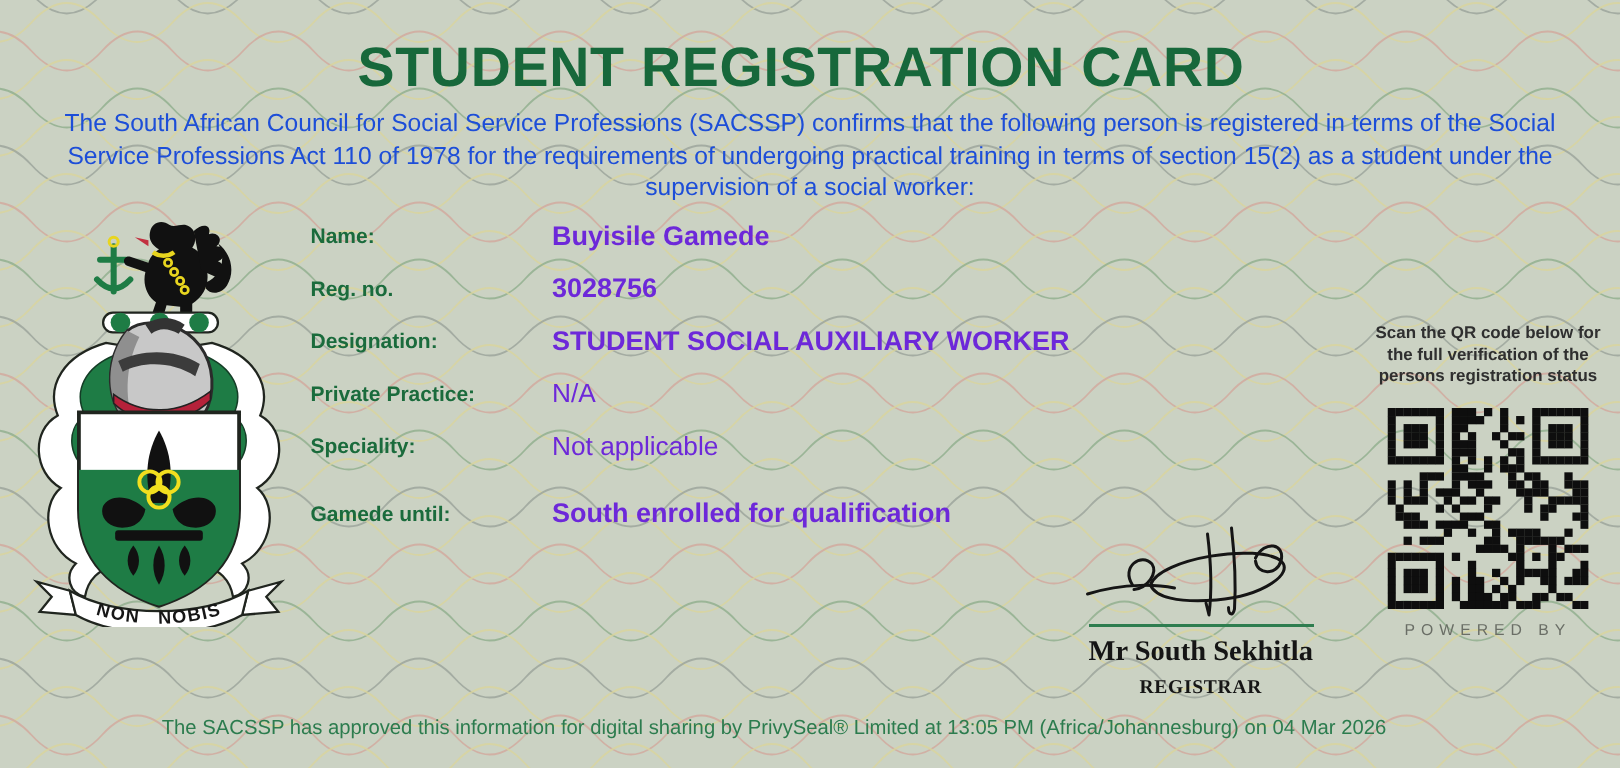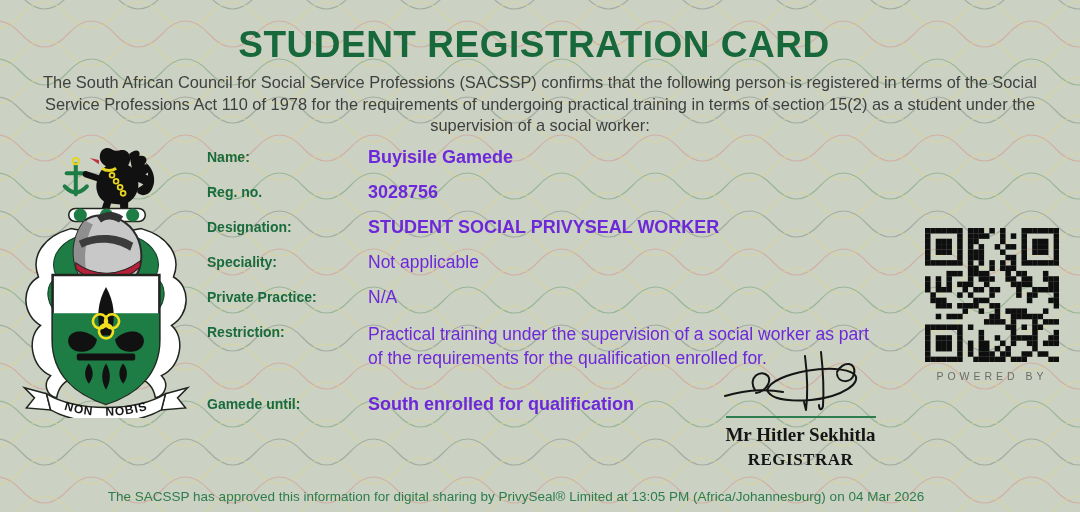--- a/index.html
+++ b/index.html
@@ -10,46 +10,46 @@
     color:#1b1b1b;
   }
   svg.waves{position:absolute;left:0;top:0;width:1080px;height:512px;}
   .layer{position:absolute;}
   .card-title{
     top:24px;left:0;width:1068px;text-align:center;
     font-size:37px;font-weight:bold;color:#17683b;letter-spacing:.5px;
   }
   .intro{
     top:72px;left:35px;width:1010px;text-align:center;
-    font-size:16.4px;line-height:21.5px;color:#404040;
+    font-size:16.4px;line-height:21.5px;color:#1d4ed8;
   }
   .crest{left:12px;top:144px;width:188px;height:274px;}
   .fields{left:207px;top:147px;width:720px;}
   .frow{margin-bottom:14px;line-height:21px;font-size:17.5px;}
   .flabel{display:inline-block;width:161px;vertical-align:top;
     font-weight:bold;font-size:14px;color:#1a6b3c;}
   .fvalue{display:inline-block;vertical-align:top;max-width:540px;color:#6d28d9;}
   .frow.vbold .fvalue{font-weight:bold;font-size:18px;}
   .frow.restriction .fvalue{max-width:515px;line-height:24px;}
   .frow.valid{margin-top:24px;}
   .signature-block{left:693px;top:350px;width:215px;text-align:center;}
   .signature-block svg{display:block;margin:0 auto;}
   .sig-line{width:150px;margin:2px auto 0;border:0;border-top:2px solid #2e7d4f;}
   .registrar-name{margin-top:6px;font-family:"Liberation Serif", serif;
     font-weight:bold;font-size:19px;color:#151515;}
   .registrar-title{margin-top:4px;font-family:"Liberation Serif", serif;
-    font-weight:bold;font-size:17px;letter-spacing:.5px;color:#151515;}
+    font-weight:bold;font-size:13px;letter-spacing:.5px;color:#151515;}
   .qr-block{left:908px;top:215px;width:168px;text-align:center;}
   .qr-instruction{font-size:11.3px;font-weight:bold;line-height:14.5px;color:#2f2f2f;}
   svg.qr{display:block;margin:13px auto 0;}
   .powered-by{margin-top:8px;font-size:10.5px;letter-spacing:4px;color:#6a6e66;}
   .brand{margin-top:1px;font-size:25px;letter-spacing:1.5px;color:#565a50;font-weight:bold;}
   .brand sup{font-size:10px;vertical-align:super;}
   .footer{top:477px;left:0;width:1032px;text-align:center;
-    font-size:13.5px;color:#2c7c4e;margin-top:12px;}
+    font-size:13.5px;color:#2c7c4e;}
 </style>
 </head>
 <body>
 
 <div class="card">
 
   <svg class="waves" id="waves" viewBox="0 0 1080 512">
       <path d="M -120 -4 q23.5 -26 47 0 q23.5 26 47 0 q23.5 -26 47 0 q23.5 26 47 0 q23.5 -26 47 0 q23.5 26 47 0 q23.5 -26 47 0 q23.5 26 47 0 q23.5 -26 47 0 q23.5 26 47 0 q23.5 -26 47 0 q23.5 26 47 0 q23.5 -26 47 0 q23.5 26 47 0 q23.5 -26 47 0 q23.5 26 47 0 q23.5 -26 47 0 q23.5 26 47 0 q23.5 -26 47 0 q23.5 26 47 0 q23.5 -26 47 0 q23.5 26 47 0 q23.5 -26 47 0 q23.5 26 47 0 q23.5 -26 47 0 q23.5 26 47 0 q23.5 -26 47 0 q23.5 26 47 0 q23.5 -26 47 0 q23.5 26 47 0" fill="none" stroke="#9aa29a" stroke-width="1.2" stroke-opacity="0.8"></path>
       <path d="M -73 15 q23.5 -26 47 0 q23.5 26 47 0 q23.5 -26 47 0 q23.5 26 47 0 q23.5 -26 47 0 q23.5 26 47 0 q23.5 -26 47 0 q23.5 26 47 0 q23.5 -26 47 0 q23.5 26 47 0 q23.5 -26 47 0 q23.5 26 47 0 q23.5 -26 47 0 q23.5 26 47 0 q23.5 -26 47 0 q23.5 26 47 0 q23.5 -26 47 0 q23.5 26 47 0 q23.5 -26 47 0 q23.5 26 47 0 q23.5 -26 47 0 q23.5 26 47 0 q23.5 -26 47 0 q23.5 26 47 0 q23.5 -26 47 0 q23.5 26 47 0 q23.5 -26 47 0 q23.5 26 47 0 q23.5 -26 47 0 q23.5 26 47 0" fill="none" stroke="#d9d59c" stroke-width="1.2" stroke-opacity="0.8"></path>
       <path d="M -120 34 q23.5 -26 47 0 q23.5 26 47 0 q23.5 -26 47 0 q23.5 26 47 0 q23.5 -26 47 0 q23.5 26 47 0 q23.5 -26 47 0 q23.5 26 47 0 q23.5 -26 47 0 q23.5 26 47 0 q23.5 -26 47 0 q23.5 26 47 0 q23.5 -26 47 0 q23.5 26 47 0 q23.5 -26 47 0 q23.5 26 47 0 q23.5 -26 47 0 q23.5 26 47 0 q23.5 -26 47 0 q23.5 26 47 0 q23.5 -26 47 0 q23.5 26 47 0 q23.5 -26 47 0 q23.5 26 47 0 q23.5 -26 47 0 q23.5 26 47 0 q23.5 -26 47 0 q23.5 26 47 0 q23.5 -26 47 0 q23.5 26 47 0" fill="none" stroke="#d2a89c" stroke-width="1.2" stroke-opacity="0.8"></path>
@@ -165,51 +165,49 @@
   </svg>
 
   <div class="layer fields">
     <div class="frow vbold">
       <span class="flabel">Name:</span><span class="fvalue">Buyisile Gamede</span>
     </div>
     <div class="frow vbold">
       <span class="flabel">Reg. no.</span><span class="fvalue">3028756</span>
     </div>
     <div class="frow vbold">
-      <span class="flabel">Designation:</span><span class="fvalue">STUDENT SOCIAL PRIVYSEAL WORKER</span>
-    </div>
-    <div class="frow">
-      <span class="flabel">Speciality:</span><span class="fvalue">Not applicable</span>
+      <span class="flabel">Designation:</span><span class="fvalue">STUDENT SOCIAL AUXILIARY WORKER</span>
     </div>
     <div class="frow">
       <span class="flabel">Private Practice:</span><span class="fvalue">N/A</span>
     </div>
-    <div class="frow restriction">
-      <span class="flabel">Restriction:</span><span class="fvalue">Practical training under the supervision of a social worker as part of the requirements for the qualification enrolled for.</span>
+    <div class="frow">
+      <span class="flabel">Speciality:</span><span class="fvalue">Not applicable</span>
     </div>
     <div class="frow vbold valid">
       <span class="flabel">Gamede until:</span><span class="fvalue">South enrolled for qualification</span>
     </div>
   </div>
 
   <div class="layer signature-block">
     <svg width="160" height="64" viewBox="0 0 160 64" fill="none" stroke="#151515" stroke-width="2" stroke-linecap="round" stroke-linejoin="round">
       <path d="M4,46 C30,38 52,40 62,42"></path>
       <path d="M34,40 C26,28 40,18 47,26 C51,32 44,42 35,43"></path>
       <path d="M46,40 C52,22 118,12 133,24 C142,32 122,47 90,50 C64,52 49,48 46,40 Z"></path>
       <path d="M84,6 C86,22 87,44 85,60 L83,52"></path>
       <path d="M100,2 C102,20 103,40 102,56 C101,61 98,60 98,55"></path>
       <path d="M116,22 C122,10 136,12 133,24 C130,34 117,33 116,24"></path>
     </svg>
     <hr class="sig-line">
-    <div class="registrar-name">Mr Hitler Sekhitla</div>
+    <div class="registrar-name">Mr South Sekhitla</div>
     <div class="registrar-title">REGISTRAR</div>
   </div>
 
   <div class="layer qr-block">
+    <div class="qr-instruction">Scan the QR code below for the full verification of the persons registration status</div>
     <svg class="qr" id="qr" width="134" height="134" viewBox="0 0 134 134">
         <rect x="0.00" y="0.00" width="5.51" height="5.51" fill="#0e0e0e"></rect>
         <rect x="5.36" y="0.00" width="5.51" height="5.51" fill="#0e0e0e"></rect>
         <rect x="10.72" y="0.00" width="5.51" height="5.51" fill="#0e0e0e"></rect>
         <rect x="16.08" y="0.00" width="5.51" height="5.51" fill="#0e0e0e"></rect>
         <rect x="21.44" y="0.00" width="5.51" height="5.51" fill="#0e0e0e"></rect>
         <rect x="26.80" y="0.00" width="5.51" height="5.51" fill="#0e0e0e"></rect>
         <rect x="32.16" y="0.00" width="5.51" height="5.51" fill="#0e0e0e"></rect>
         <rect x="42.88" y="0.00" width="5.51" height="5.51" fill="#0e0e0e"></rect>
         <rect x="48.24" y="0.00" width="5.51" height="5.51" fill="#0e0e0e"></rect>

